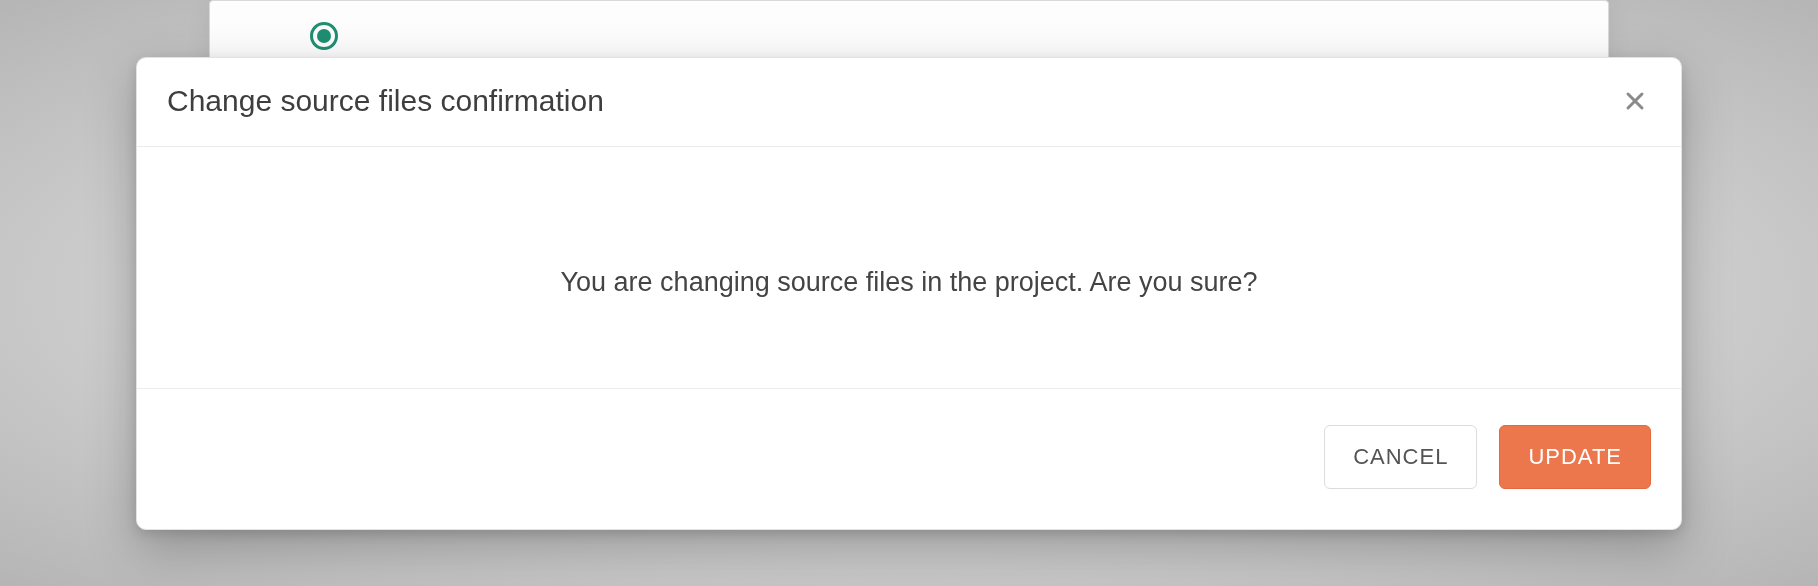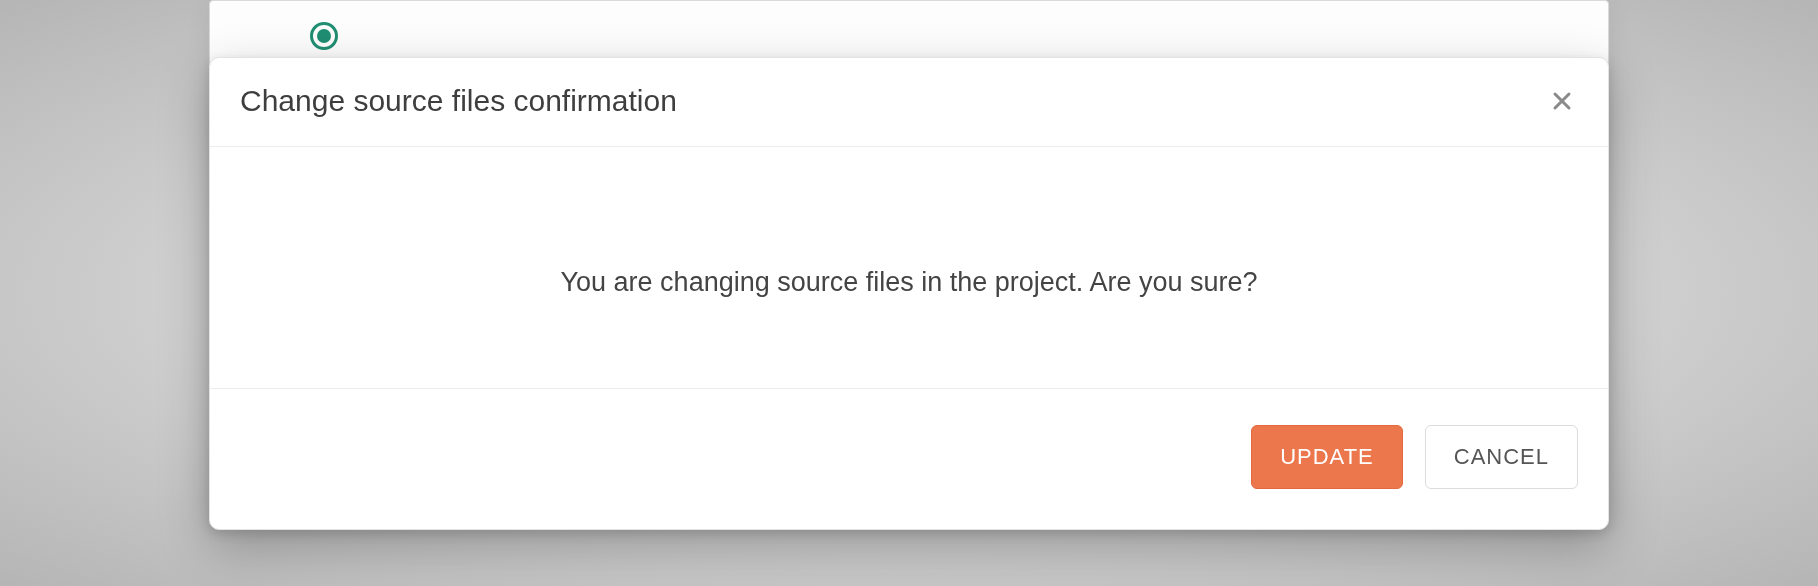--- a/index.html
+++ b/index.html
@@ -43,21 +43,21 @@
       margin-left: 60px;
     }
     .backdrop-panel .radio-inner {
       width: 14px; height: 14px;
       background: #1f8e72;
       border-radius: 50%;
     }
 
     .modal {
       position: relative;
-      width: 1400px;
+      width: 1546px;
       background: #ffffff;
       border: 1px solid #e3e3e3;
       border-radius: 10px;
       box-shadow: 0 18px 50px rgba(0,0,0,0.25), 0 4px 12px rgba(0,0,0,0.12);
       z-index: 10;
       overflow: hidden;
     }
     .modal-header {
       display: flex;
       align-items: center;
@@ -139,16 +139,16 @@
         <line x1="19" y1="5" x2="5" y2="19"></line>
       </svg>
     </button>
   </div>
 
   <div class="modal-body">
     <p class="modal-message">You are changing source files in the project. Are you sure?</p>
   </div>
 
   <div class="modal-footer">
+    <button class="btn btn-secondary">CANCEL</button>
     <button class="btn btn-primary">UPDATE</button>
-    <button class="btn btn-secondary">CANCEL</button>
   </div>
 </div>
 
 </body></html>

